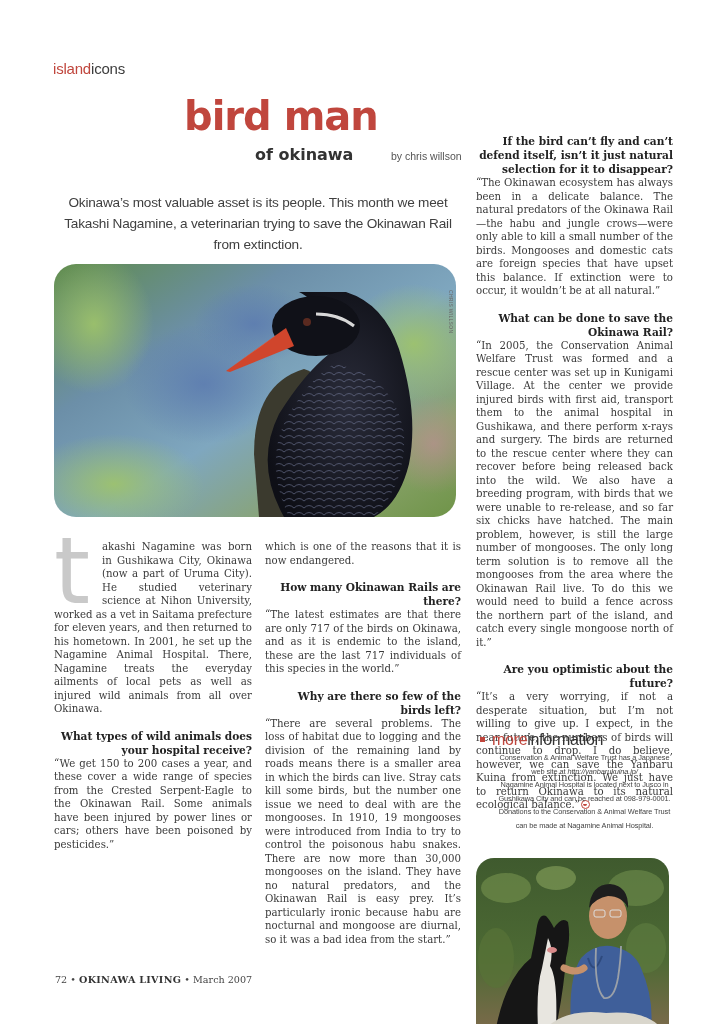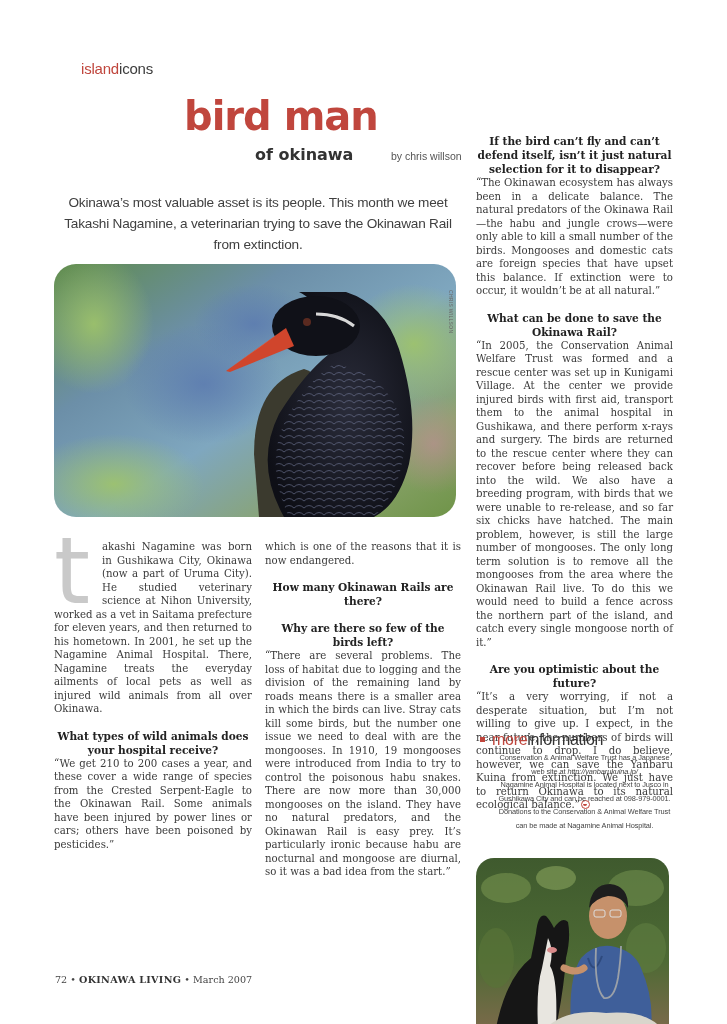--- a/index.html
+++ b/index.html
@@ -1,29 +1,29 @@
 <!DOCTYPE html>
 <html><head>
 <meta charset="utf-8">
 <style>
   html, body { margin: 0; padding: 0; background: #ffffff; }
   body { width: 727px; height: 1024px; position: relative; overflow: hidden; font-family: "DejaVu Serif", serif; color: #3a3a3a; }
   .abs { position: absolute; }
   .section-tag { left: 53px; top: 60px; font-family: "Liberation Sans", sans-serif; font-size: 15px; letter-spacing: -0.2px; }
-  .section-tag .red { color: #c0463d; margin-left: 28px; }
+  .section-tag .red { color: #c0463d; }
   .section-tag .dark { color: #3c3c3c; }
   .title { left: 184px; top: 96px; font-family: "DejaVu Sans", sans-serif; font-weight: bold; font-size: 40px; color: #c0463d; letter-spacing: -1px; line-height: 1; }
   .subtitle { left: 255px; top: 145px; font-family: "DejaVu Sans", sans-serif; font-weight: bold; font-size: 16px; color: #333; }
   .byline { left: 391px; top: 150px; font-family: Liberation Sans, sans-serif; font-size: 10.5px; color: #555; }
   .intro { left: 58px; top: 192px; width: 400px; text-align: center; font-family: "Liberation Sans", sans-serif; font-size: 13.6px; line-height: 21px; color: #404040; letter-spacing: -0.2px; }
   .photo-bird { left: 54px; top: 264px; width: 402px; height: 253px; border-radius: 22px; overflow: hidden; }
   .photo-credit { left: 448px; top: 290px; font-family: "Liberation Sans", sans-serif; font-size: 5px; color: #666; writing-mode: vertical-rl; letter-spacing: 0.3px; }
   .col { position: absolute; font-size: 10.2px; line-height: 13.5px; color: #3a3a3a; text-align: justify; }
   .col p { margin: 0; }
-  .col h3 { margin: 0; font-size: 10.6px; line-height: 14px; font-weight: bold; color: #222; text-align: center; }
+  .col h3 { margin: 0; font-size: 10.6px; line-height: 14px; font-weight: bold; color: #222; text-align: right; }
   .col .gap { height: 13px; }
   .col1 { left: 54px; top: 540px; width: 198px; }
   .col2 { left: 265px; top: 540px; width: 196px; }
   .col3 { left: 476px; top: 134px; width: 197px; }
   .dropcap { float: left; width: 42px; height: 60px; margin: 4px 6px 0 0; position: relative; }
   .dropcap span { position: absolute; left: 0; top: -18px; font-family: "DejaVu Sans", sans-serif; font-size: 92px; line-height: 1; color: #c9c9c9; }
   .endmark { display: inline-block; width: 9px; height: 9px; border-radius: 50%; border: 1.5px solid #c0463d; box-sizing: border-box; vertical-align: -1px; margin-left: 1px; position: relative; }
   .endmark::after { content: ""; position: absolute; left: 1px; top: 3px; width: 4px; height: 2px; background: #c0463d; border-radius: 0 0 3px 3px; }
   .moreinfo { left: 481px; top: 731px; width: 195px; font-family: "Liberation Sans", sans-serif; }
   .moreinfo .hdr { font-size: 16px; color: #333; letter-spacing: -0.3px; }
@@ -95,28 +95,29 @@
   </svg>
 </div>
 <div class="abs photo-credit">CHRIS WILLSON</div>
 
 <div class="col col1">
   <p><span class="dropcap">
         <span>t</span>
       </span><span>akashi Nagamine was born in Gushikawa City, Okinawa (now a part of Uruma City). He studied veterinary science at Nihon University, worked as a vet in Saitama prefecture for eleven years, and then returned to his hometown. In 2001, he set up the Nagamine Animal Hospital. There, Nagamine treats the everyday ailments of local pets as well as injured wild animals from all over Okinawa.</span></p>
   <div class="gap"></div>
   <h3>What types of wild animals does your hospital receive?</h3>
-  <p>“We get 210 to 200 cases a year, and these cover a wide range of species from the Crested Serpent-Eagle to the Okinawan Rail. Some animals have been injured by power lines or cars; others have been poisoned by pesticides.”</p>
+  <p>“We get 150 to 200 cases a year, and these cover a wide range of species from the Crested Serpent-Eagle to the Okinawan Rail. Some animals have been injured by power lines or cars; others have been poisoned by pesticides.”</p>
   <div class="gap"></div>
 </div>
 
 <div class="col col2">
   <p>which is one of the reasons that it is now endangered.</p>
   <div class="gap"></div>
   <h3>How many Okinawan Rails are there?</h3>
+  <p>“The latest estimates are that there are only 717 of the birds on Okinawa, and as it is endemic to the island, these are the last 717 individuals of this species in the world.”</p>
   <div class="gap"></div>
   <h3>Why are there so few of the birds left?</h3>
   <p>“There are several problems. The loss of habitat due to logging and the division of the remaining land by roads means there is a smaller area in which the birds can live. Stray cats kill some birds, but the number one issue we need to deal with are the mongooses. In 1910, 19 mongooses were introduced from India to try to control the poisonous habu snakes. There are now more than 30,000 mongooses on the island. They have no natural predators, and the Okinawan Rail is easy prey. It’s particularly ironic because habu are nocturnal and mongoose are diurnal, so it was a bad idea from the start.”</p>
 </div>
 
 <div class="col col3">
   <h3>If the bird can’t fly and can’t defend itself, isn’t it just natural selection for it to disappear?</h3>
   <p>“The Okinawan ecosystem has always been in a delicate balance. The natural predators of the Okinawa Rail—the habu and jungle crows—were only able to kill a small number of the birds. Mongooses and domestic cats are foreign species that have upset this balance. If extinction were to occur, it wouldn’t be at all natural.”</p>
   <div class="gap"></div>
   <h3>What can be done to save the Okinawa Rail?</h3>

